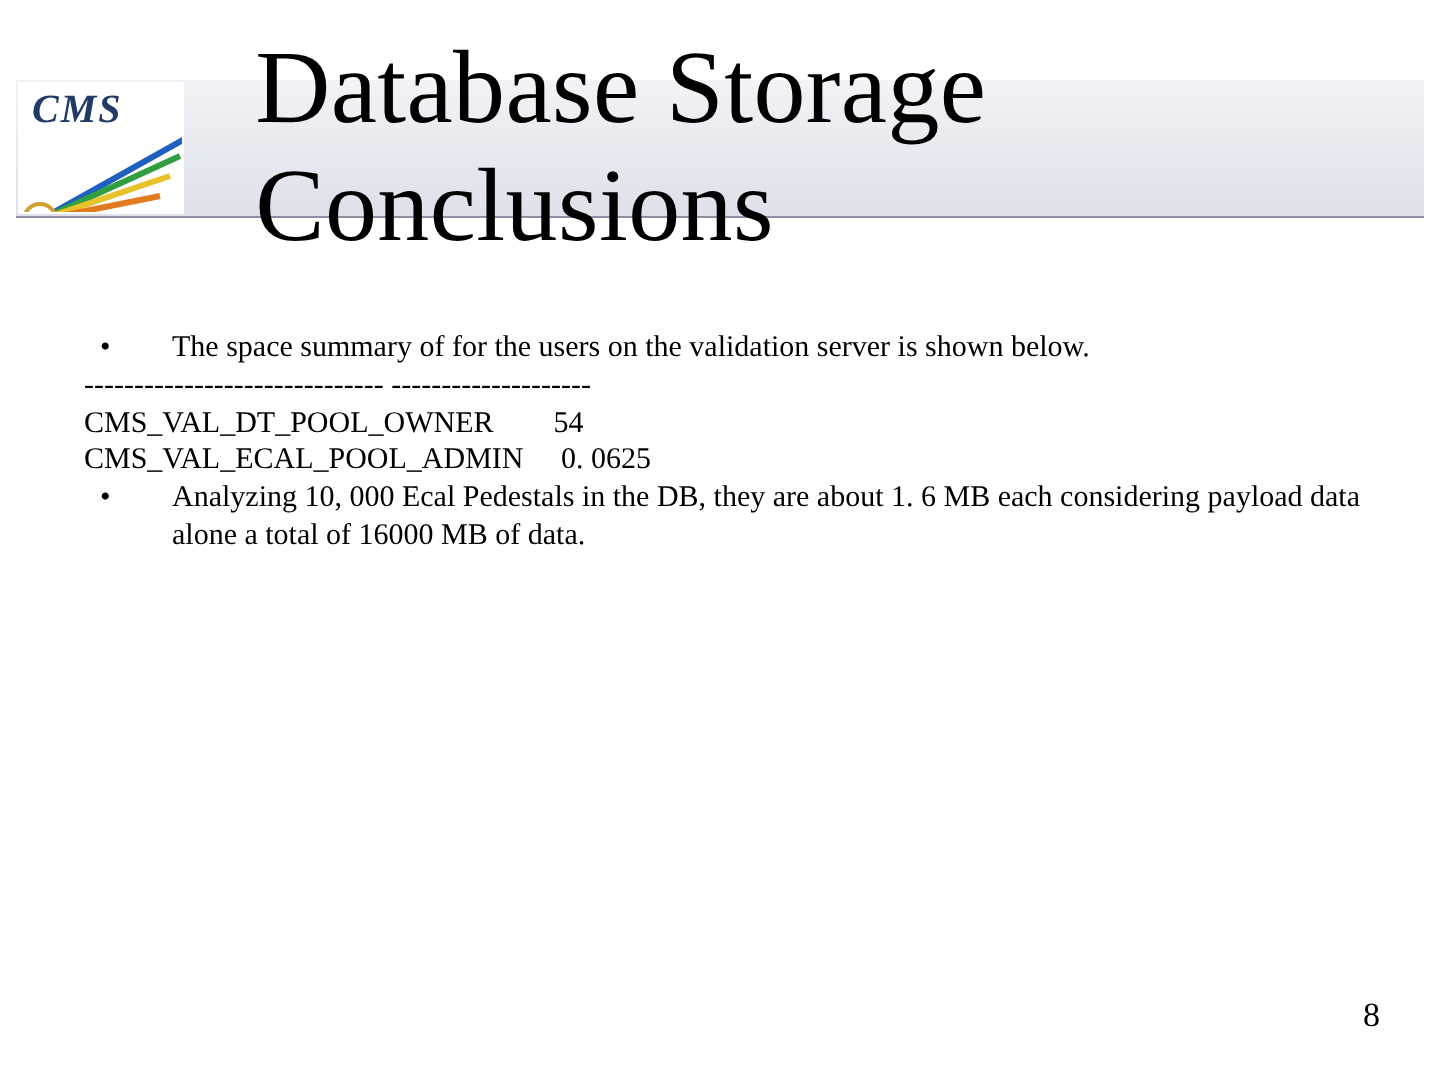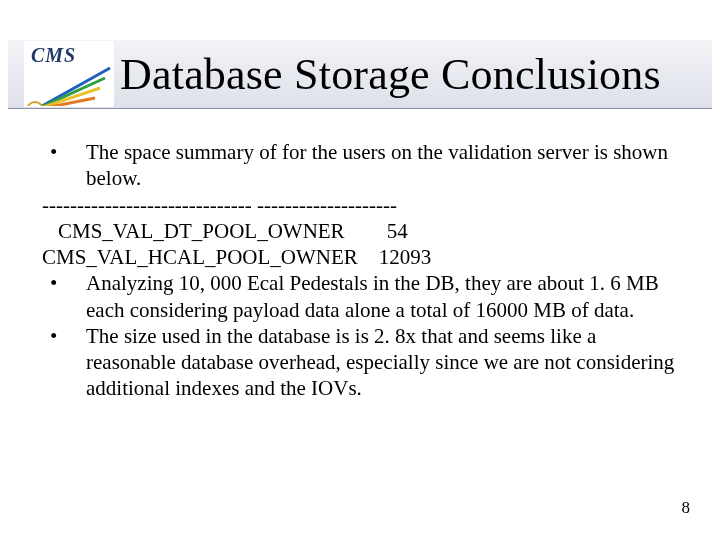--- a/index.html
+++ b/index.html
@@ -25,21 +25,21 @@
     width: 704px;
     height: 68px;
     background: linear-gradient(to bottom, #f2f3f6 0%, #e6e8ef 60%, #dfe1ea 100%);
     border-bottom: 1px solid #8c8fa6;
     display: flex;
     align-items: center;
   }
   .logo-box {
     width: 88px;
     height: 64px;
-    margin-left: 16px;
+    margin-left: 1px;
     background: #fff;
     border: 1px solid #fff;
     position: relative;
     display: flex;
     flex-direction: column;
     justify-content: center;
     align-items: center;
     overflow: hidden;
   }
   .logo-text {
@@ -54,32 +54,32 @@
     letter-spacing: 1px;
   }
   .logo-burst {
     position: absolute;
     left: -10px;
     bottom: -14px;
     width: 100px;
     height: 60px;
   }
   .title {
-    font-size: 44px;
+    font-size: 52px;
     color: #000;
-    margin-left: 6px;
+    margin-left: 36px;
     letter-spacing: 0.2px;
     font-weight: normal;
   }
   .body {
     position: absolute;
     left: 42px;
-    top: 139px;
+    top: 165px;
     width: 640px;
-    font-size: 21px;
+    font-size: 15px;
     line-height: 1.25;
   }
   .bullet-indent {
     padding-left: 44px;
     text-indent: -18px;
   }
   .bullet-mark {
     display: inline-block;
     width: 18px;
     text-align: left;
@@ -113,21 +113,20 @@
         </g>
         <circle cx="20" cy="50" r="8" fill="#ffffff" stroke="#d0a030" stroke-width="2"></circle>
       </svg>
     </div>
     <div class="title">Database Storage Conclusions</div>
   </div>
 
   <div class="body">
     <div class="bullet-indent"><span class="bullet-mark">•</span><span>The space summary of for the users on the validation server is shown below.</span></div>
     <div class="plain-line">------------------------------ --------------------</div>
-    <div class="plain-line" style="white-space: pre; margin-left: 16px;">CMS_VAL_DT_POOL_OWNER        54</div>
-    <div class="plain-line" style="white-space: pre;">CMS_VAL_HCAL_POOL_OWNER    12093</div>
+    <div class="plain-line" style="white-space: pre;">CMS_VAL_DT_POOL_OWNER        54</div>
+    <div class="plain-line" style="white-space: pre;">CMS_VAL_ECAL_POOL_ADMIN     0. 0625</div>
     <div class="bullet-indent"><span class="bullet-mark">•</span><span>Analyzing 10, 000 Ecal     Pedestals in the DB, they are about 1. 6 MB each considering payload data alone a total of 16000 MB of data.</span></div>
-    <div class="bullet-indent"><span class="bullet-mark">•</span><span>The size used in the database is is 2. 8x that and seems like a reasonable database overhead, especially since we are not considering additional indexes and the IOVs.</span></div>
   </div>
 
   <div class="page-num">8</div>
 
 </div>
 
 </body></html>

